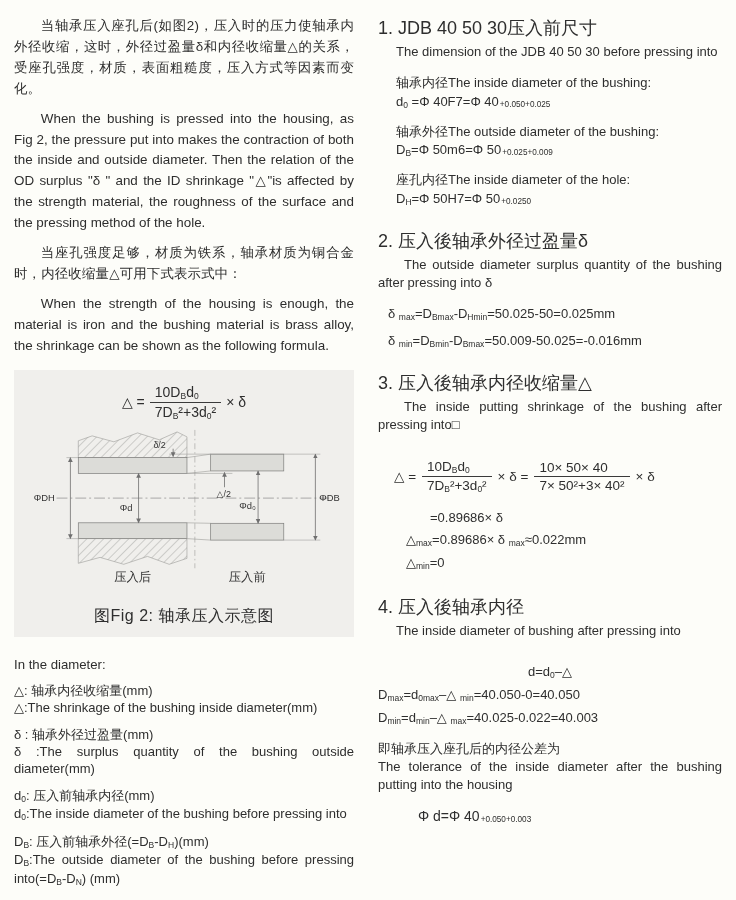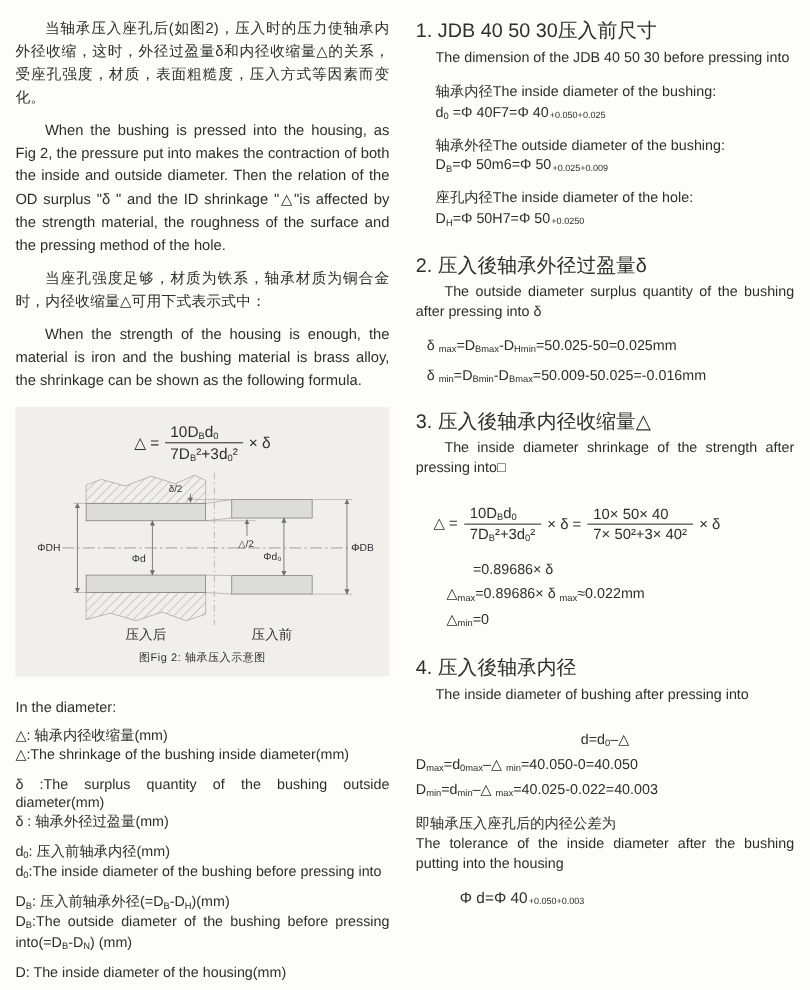--- a/index.html
+++ b/index.html
@@ -17,21 +17,21 @@
   .para{font-size:13.4px;line-height:1.56;text-align:justify;text-indent:2em;}
   .zh{letter-spacing:.2px;}
 
   
   .figbox{background:#f0efec;margin:13px 0 20px 0;padding:14px 6px 10px 6px;}
   .formula-row{display:flex;align-items:center;justify-content:center;font-size:14px;gap:5px;}
   .frac{display:inline-flex;flex-direction:column;vertical-align:middle;}
   .frac .n{padding:0 5px 1px 5px;border-bottom:1px solid #3a3a3a;}
   .frac .d{padding:1px 5px 0 5px;}
   .figbox svg{display:block;margin:6px auto 0 auto;}
-  .fig-caption{text-align:center;font-size:10px;margin-top:4px;letter-spacing:.5px;}
+  .fig-caption{text-align:center;font-size:16px;margin-top:19px;letter-spacing:.5px;}
 
   
   .def{margin:0 0 9.5px 0;line-height:1.33;font-size:13px;text-align:justify;}
   .informula{margin:0 0 10px 0;font-size:13.2px;}
 
   
   .sec{margin-bottom:16px;}
   .sec-title{font-size:18px;margin-bottom:3px;}
   .sec-sub{margin-left:18px;line-height:1.4;text-align:justify;margin-bottom:2px;}
   .sec-sub.hang{margin-left:0;text-indent:2em;}
@@ -133,22 +133,22 @@
       <div class="fig-caption">图Fig 2: 轴承压入示意图</div>
     </div>
 
     <p class="informula">In the diameter:</p>
 
     <div class="def">
       <div>△: 轴承内径收缩量(mm)</div>
       <div>△:The shrinkage of the bushing inside diameter(mm)</div>
     </div>
     <div class="def">
+      <div>δ : 轴承外径过盈量(mm)</div>
       <div>δ :The surplus quantity of the bushing outside diameter(mm)</div>
-      <div>δ : 轴承外径过盈量(mm)</div>
     </div>
     <div class="def">
       <div>d<sub>0</sub>: 压入前轴承内径(mm)</div>
       <div>d<sub>0</sub>:The inside diameter of the bushing before pressing into</div>
     </div>
     <div class="def">
       <div>D<sub>B</sub>: 压入前轴承外径(=D<sub>B</sub>-D<sub>H</sub>)(mm)</div>
       <div>D<sub>B</sub>:The outside diameter of the bushing before pressing into(=D<sub>B</sub>-D<sub>N</sub>) (mm)</div>
     </div>
     <div class="def">
@@ -194,21 +194,21 @@
 
     <div class="sec" style="margin-top:22px;">
       <div class="sec-title">2. 压入後轴承外径过盈量δ</div>
       <div class="sec-sub hang">The outside diameter surplus quantity of the bushing after pressing into δ</div>
       <div class="mline" style="margin-top:14px;">δ <sub>max</sub>=D<sub>Bmax</sub>-D<sub>Hmin</sub>=50.025-50=0.025mm</div>
       <div class="mline" style="margin-top:11px;">δ <sub>min</sub>=D<sub>Bmin</sub>-D<sub>Bmax</sub>=50.009-50.025=-0.016mm</div>
     </div>
 
     <div class="sec" style="margin-top:22px;">
       <div class="sec-title">3. 压入後轴承内径收缩量△</div>
-      <div class="sec-sub hang">The inside diameter shrinkage of the strength after pressing into□</div>
+      <div class="sec-sub hang">The inside putting shrinkage of the bushing after pressing into□</div>
 
       <div class="bigformula">
         <span>△ =</span>
         <span class="frac">
           <span class="n">10D<sub>B</sub>d<sub>0</sub></span>
           <span class="d">7D<sub>B</sub>²+3d<sub>0</sub>²</span>
         </span>
         <span>× δ =</span>
         <span class="frac">
           <span class="n">10× 50× 40</span>

